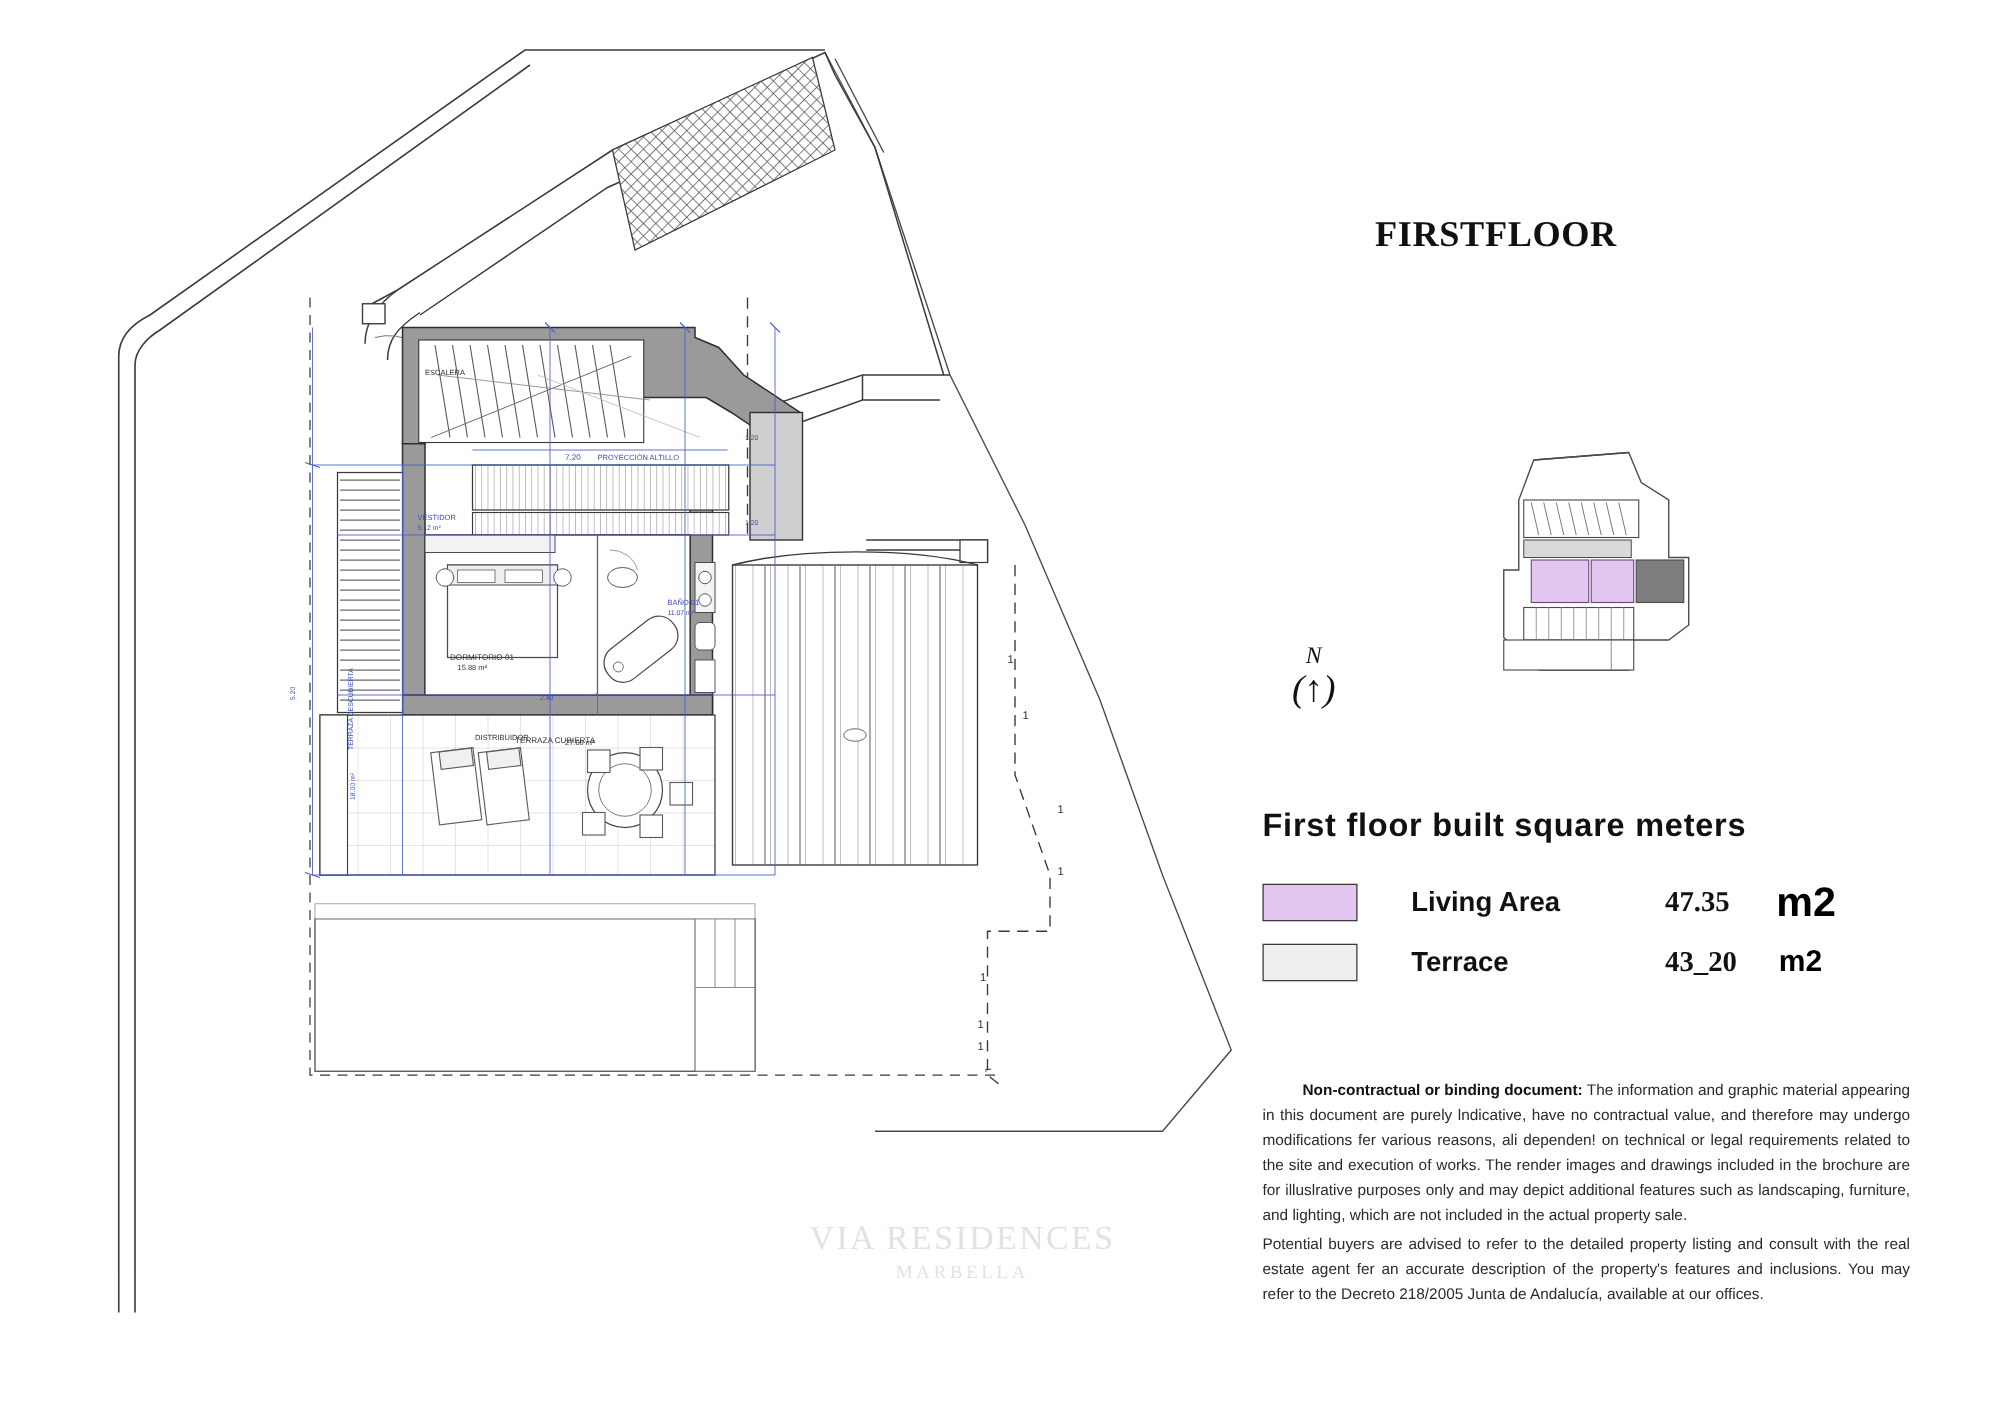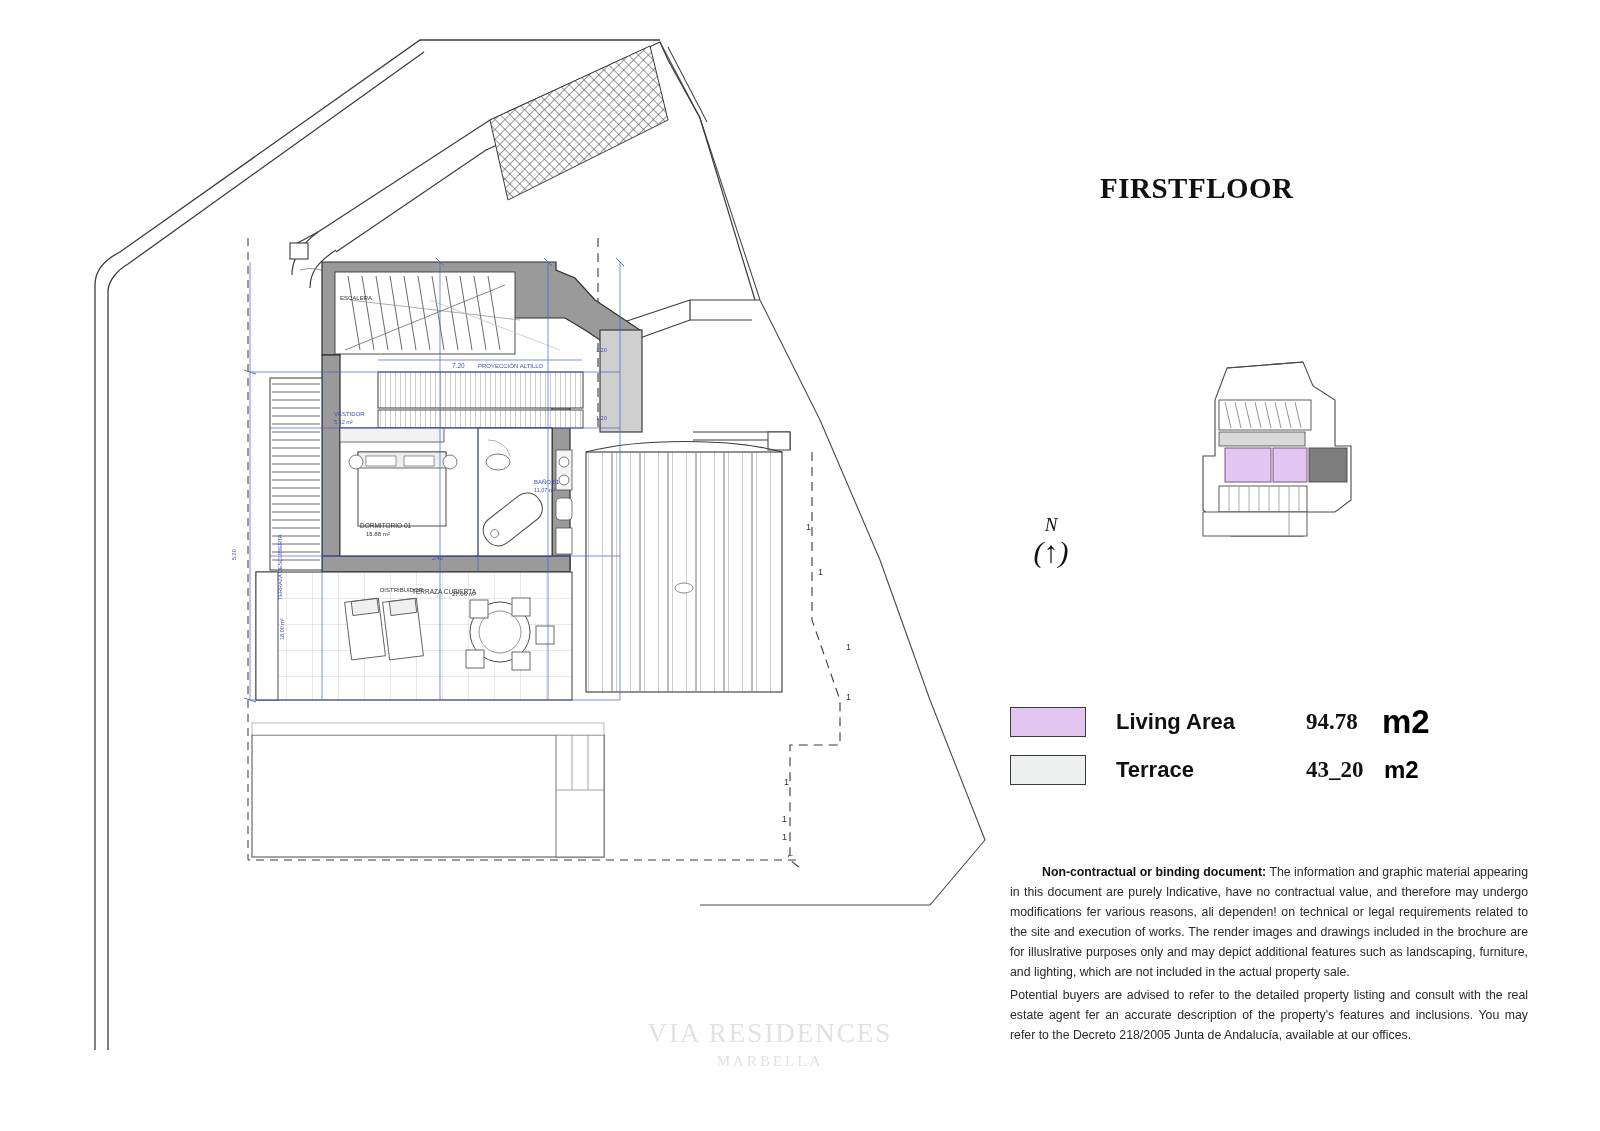--- a/index.html
+++ b/index.html
@@ -84,20 +84,21 @@
     letter-spacing: 0.6px;
     color: #111;
   }
 
   .legend-row {
     position: absolute;
     left: 0px;
     display: flex;
     align-items: center;
     height: 34px;
+    gap: 13px;
   }
   #legend-row-living { top: 705px; }
   #legend-row-terrace { top: 753px; }
 
   .legend-swatch {
     width: 74px;
     height: 28px;
     border: 1px solid #3a3a3a;
     flex: none;
   }
@@ -148,21 +149,20 @@
     left: 605px;
     top: 975px;
     width: 330px;
     height: 70px;
     color: #e2e2e6;
     font-family: "Liberation Serif", serif;
     font-size: 27px;
     letter-spacing: 2px;
     text-align: center;
     user-select: none;
-    margin-top: 43px;
   }
   #watermark .wm2 { font-size: 15px; letter-spacing: 3px; display:block; margin-top: 4px;}
 </style>
 </head>
 <body>
 
 <div id="plan-area">
   <svg id="plan-svg" width="1010" height="1131" viewBox="0 0 1010 1131" xmlns="http://www.w3.org/2000/svg">
     <defs>
       <pattern id="hatch45" width="6" height="6" patternUnits="userSpaceOnUse" patternTransform="rotate(45)">
@@ -470,25 +470,26 @@
       <line x1="104" y1="152" x2="104" y2="176" stroke="#8a8a8a" stroke-width="0.8"></line>
       <path d="M42 8 L118 2" stroke="#4a4a4a" stroke-width="1.1"></path>
     </svg>
   </div>
 
   <div id="north-indicator">
     <div class="n-letter">N</div>
     <div class="n-arrow">(↑)</div>
   </div>
 
+  <div id="areas-heading">First floor built square meters</div>
 
   <div class="legend-row" id="legend-row-living">
     <div class="legend-swatch" style="background:#e3c6ef"></div>
     <div class="legend-label">Living Area</div>
-    <div class="legend-value">94.78</div>
+    <div class="legend-value">47.35</div>
     <div class="legend-unit">m2</div>
   </div>
 
   <div class="legend-row" id="legend-row-terrace">
     <div class="legend-swatch" style="background:#eef0ef"></div>
     <div class="legend-label">Terrace</div>
     <div class="legend-value">43_20</div>
     <div class="legend-unit small">m2</div>
   </div>
 

